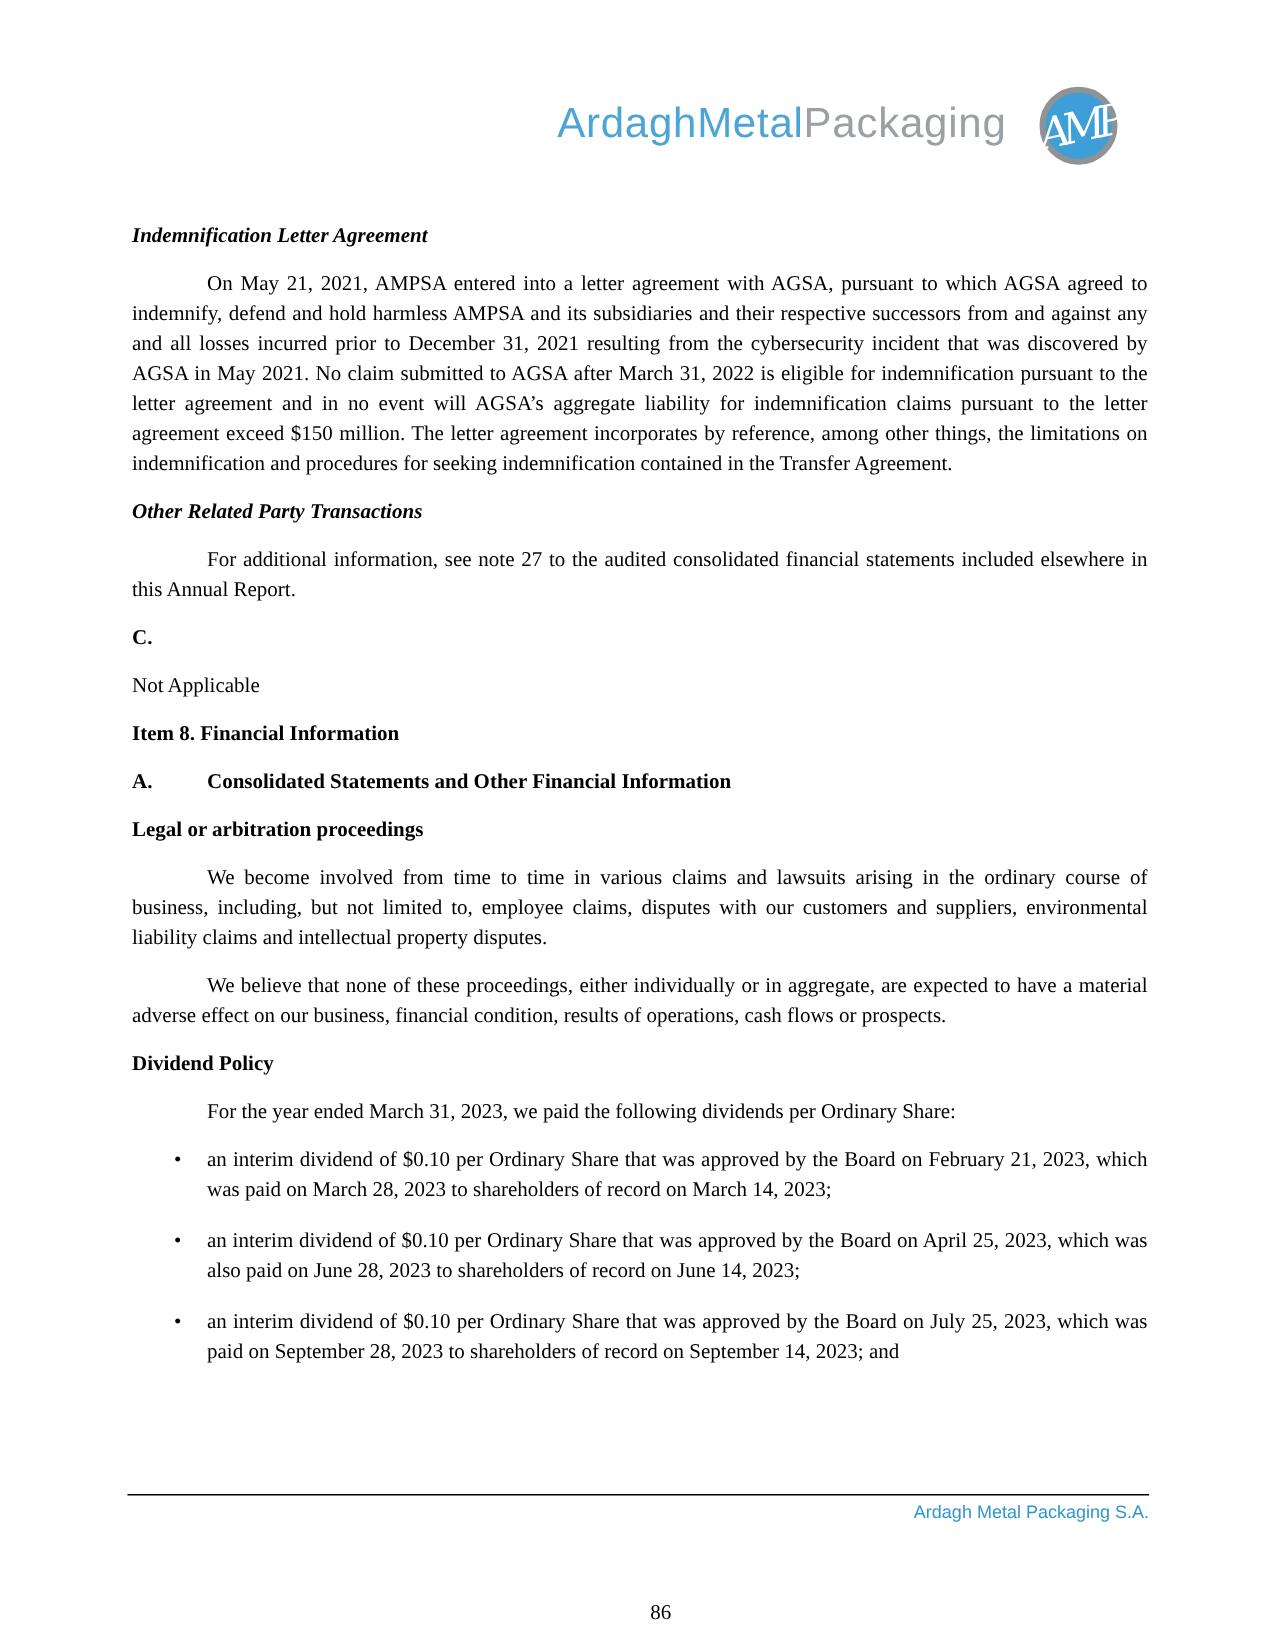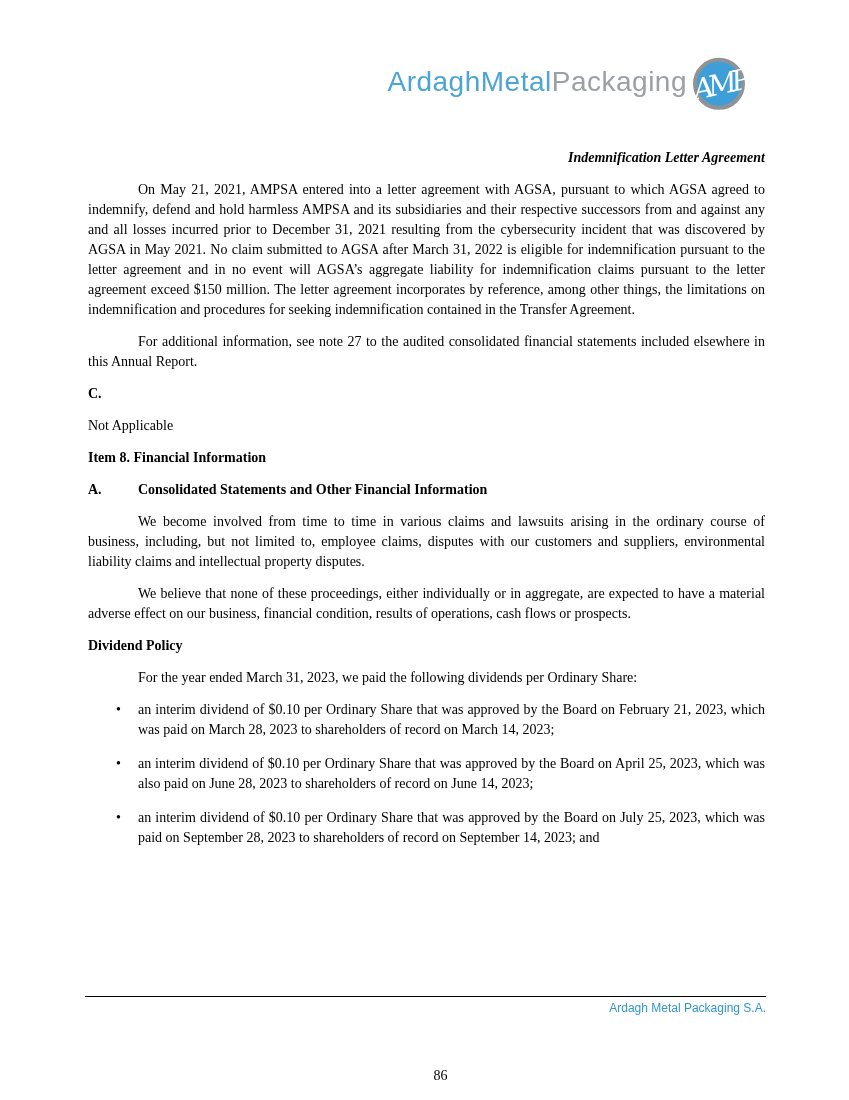--- a/index.html
+++ b/index.html
@@ -5,37 +5,37 @@
   html,body { margin:0; padding:0; background:#ffffff; }
   .page {
     position:relative; width:849px; height:1100px; background:#ffffff;
     font-family:"Liberation Serif", "DejaVu Serif", serif; color:#000;
     overflow:hidden;
   }
 
   
   .header {
     position:absolute; top:50px; right:98px;
-    display:flex; align-items:center; gap:0;
+    display:flex; align-items:center; gap:16px;
   }
   .logo-text {
     font-family:"Liberation Sans", "DejaVu Sans", sans-serif;
     font-weight:300; font-size:28px; letter-spacing:0.5px; white-space:nowrap;
   }
   .logo-blue { color:#4da4d6; }
   .logo-gray { color:#9aa0a4; }
   .emblem { width:64px; height:64px; display:block; }
 
   
   .main {
     position:absolute; top:148px; left:88px; width:677px;
     font-size:14px; line-height:20px;
   }
   .main p, .main h3, .main .lettered { margin:0 0 12px 0; font-size:14px; line-height:20px; }
-  .h-bi { font-weight:bold; font-style:italic;text-align:right; }
+  .h-bi { font-weight:bold; font-style:italic; }
   .h-b  { font-weight:bold; }
   .indent { text-indent:50px; }
   .just { text-align:justify; }
   .lettered { display:flex; font-weight:bold; }
   .lettered .letter { width:50px; flex:none; }
   .na { margin-left:75px; }
   ul.bullets { list-style:none; margin:0 0 12px 0; padding:0; }
   ul.bullets li {
     position:relative; padding-left:50px; margin-bottom:14px; text-align:justify;
   }
@@ -72,34 +72,36 @@
       <circle cx="36" cy="38" r="27" fill="#3d9ed8" stroke="#8f9396" stroke-width="4.5"></circle>
       <text x="36" y="50" text-anchor="middle" font-family="DejaVu Serif, serif" font-style="italic" font-size="32" letter-spacing="-6" fill="#ffffff" transform="rotate(-12 36 38)">AMP</text>
     </svg>
   </div>
 
   <div class="main">
 
     <h3 class="h-bi">Indemnification Letter Agreement</h3>
     <p class="indent just">On May 21, 2021, AMPSA entered into a letter agreement with AGSA, pursuant to which AGSA agreed to indemnify, defend and hold harmless AMPSA and its subsidiaries and their respective successors from and against any and all losses incurred prior to December 31, 2021 resulting from the cybersecurity incident that was discovered by AGSA in May 2021. No claim submitted to AGSA after March 31, 2022 is eligible for indemnification pursuant to the letter agreement and in no event will AGSA’s aggregate liability for indemnification claims pursuant to the letter agreement exceed $150 million. The letter agreement incorporates by reference, among other things, the limitations on indemnification and procedures for seeking indemnification contained in the Transfer Agreement.</p>
 
+    <h3 class="h-bi">Other Related Party Transactions</h3>
     <p class="indent just">For additional information, see note 27 to the audited consolidated financial statements included elsewhere in this Annual Report.</p>
 
     <div class="lettered">
       <span class="letter">C.</span>
     </div>
     <p class="na">Not Applicable</p>
 
     <h3 class="h-b">Item 8. Financial Information</h3>
 
     <div class="lettered">
       <span class="letter">A.</span>
       <span>Consolidated Statements and Other Financial Information</span>
     </div>
 
+    <h3 class="h-b">Legal or arbitration proceedings</h3>
     <p class="indent just">We become involved from time to time in various claims and lawsuits arising in the ordinary course of business, including, but not limited to, employee claims, disputes with our customers and suppliers, environmental liability claims and intellectual property disputes.</p>
     <p class="indent just">We believe that none of these proceedings, either individually or in aggregate, are expected to have a material adverse effect on our business, financial condition, results of operations, cash flows or prospects.</p>
 
     <h3 class="h-b">Dividend Policy</h3>
     <p class="indent">For the year ended March 31, 2023, we paid the following dividends per Ordinary Share:</p>
 
     <ul class="bullets">
       <li>
         <span class="bullet-dot">•</span>
         <span>an interim dividend of $0.10 per Ordinary Share that was approved by the Board on February 21, 2023, which was paid on March 28, 2023 to shareholders of record on March 14, 2023;</span>

